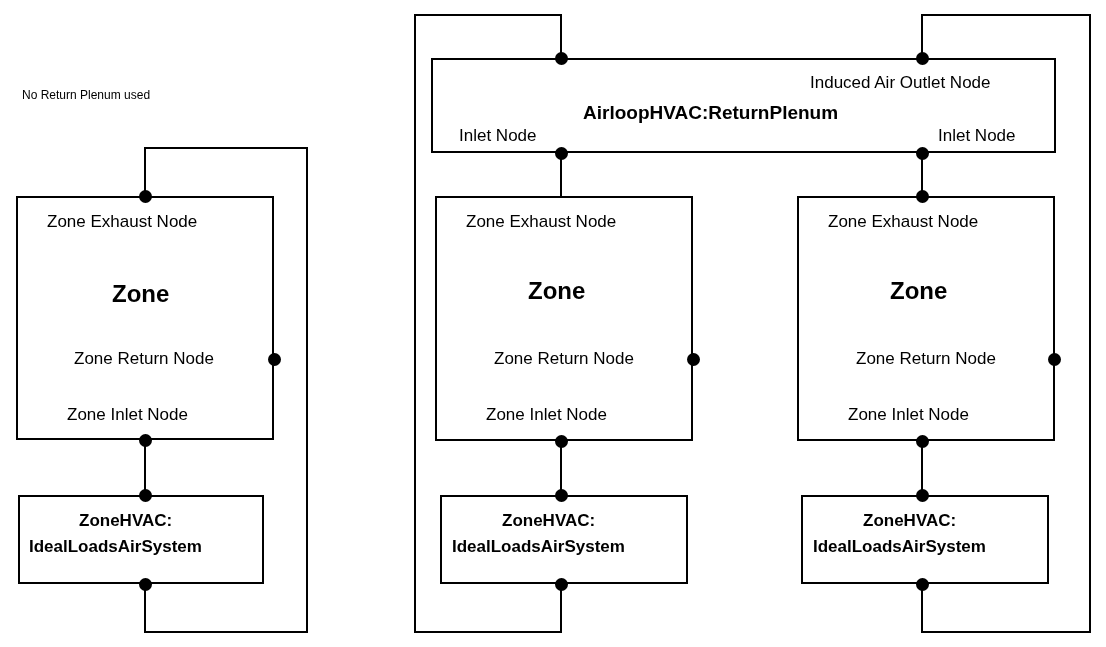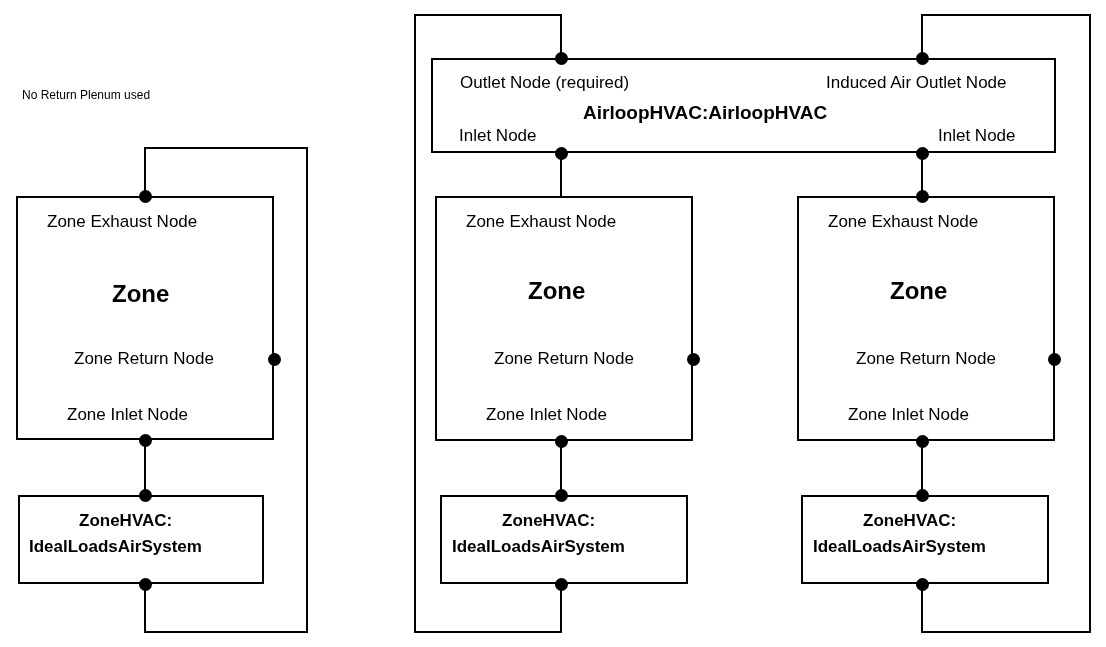--- a/index.html
+++ b/index.html
@@ -111,23 +111,22 @@
   <div class="lbl bold" style="left:79px; top:511px;">ZoneHVAC:</div>
   <div class="lbl bold" style="left:29px; top:537px;">IdealLoadsAirSystem</div>
 
   <div class="dot" style="left:145px; top:196px;"></div>
   <div class="dot" style="left:274px; top:359px;"></div>
   <div class="dot" style="left:145px; top:440px;"></div>
   <div class="dot" style="left:145px; top:495px;"></div>
   <div class="dot" style="left:145px; top:584px;"></div>
 
   <div class="box" style="left:431px; top:58px; width:625px; height:95px;"></div>
-  <div class="lbl" style="left:460px; top:73px;">Outlet Node (required)</div>
-  <div class="lbl" style="left:810px; top:73px;margin-left:16px;">Induced Air Outlet Node</div>
-  <div class="lbl bold" style="left:583px; top:103px; font-size:19px;">AirloopHVAC:AirloopHVAC</div>
+  <div class="lbl" style="left:810px; top:73px;">Induced Air Outlet Node</div>
+  <div class="lbl bold" style="left:583px; top:103px; font-size:19px;">AirloopHVAC:ReturnPlenum</div>
   <div class="lbl" style="left:459px; top:126px;">Inlet Node</div>
   <div class="lbl" style="left:938px; top:126px;">Inlet Node</div>
 
   <div class="dot" style="left:561px; top:58px;"></div>
   <div class="dot" style="left:922px; top:58px;"></div>
   <div class="dot" style="left:561px; top:153px;"></div>
   <div class="dot" style="left:922px; top:153px;"></div>
 
   <div class="box" style="left:435px; top:196px; width:258px; height:245px;"></div>
   <div class="lbl" style="left:466px; top:212px;">Zone Exhaust Node</div>

